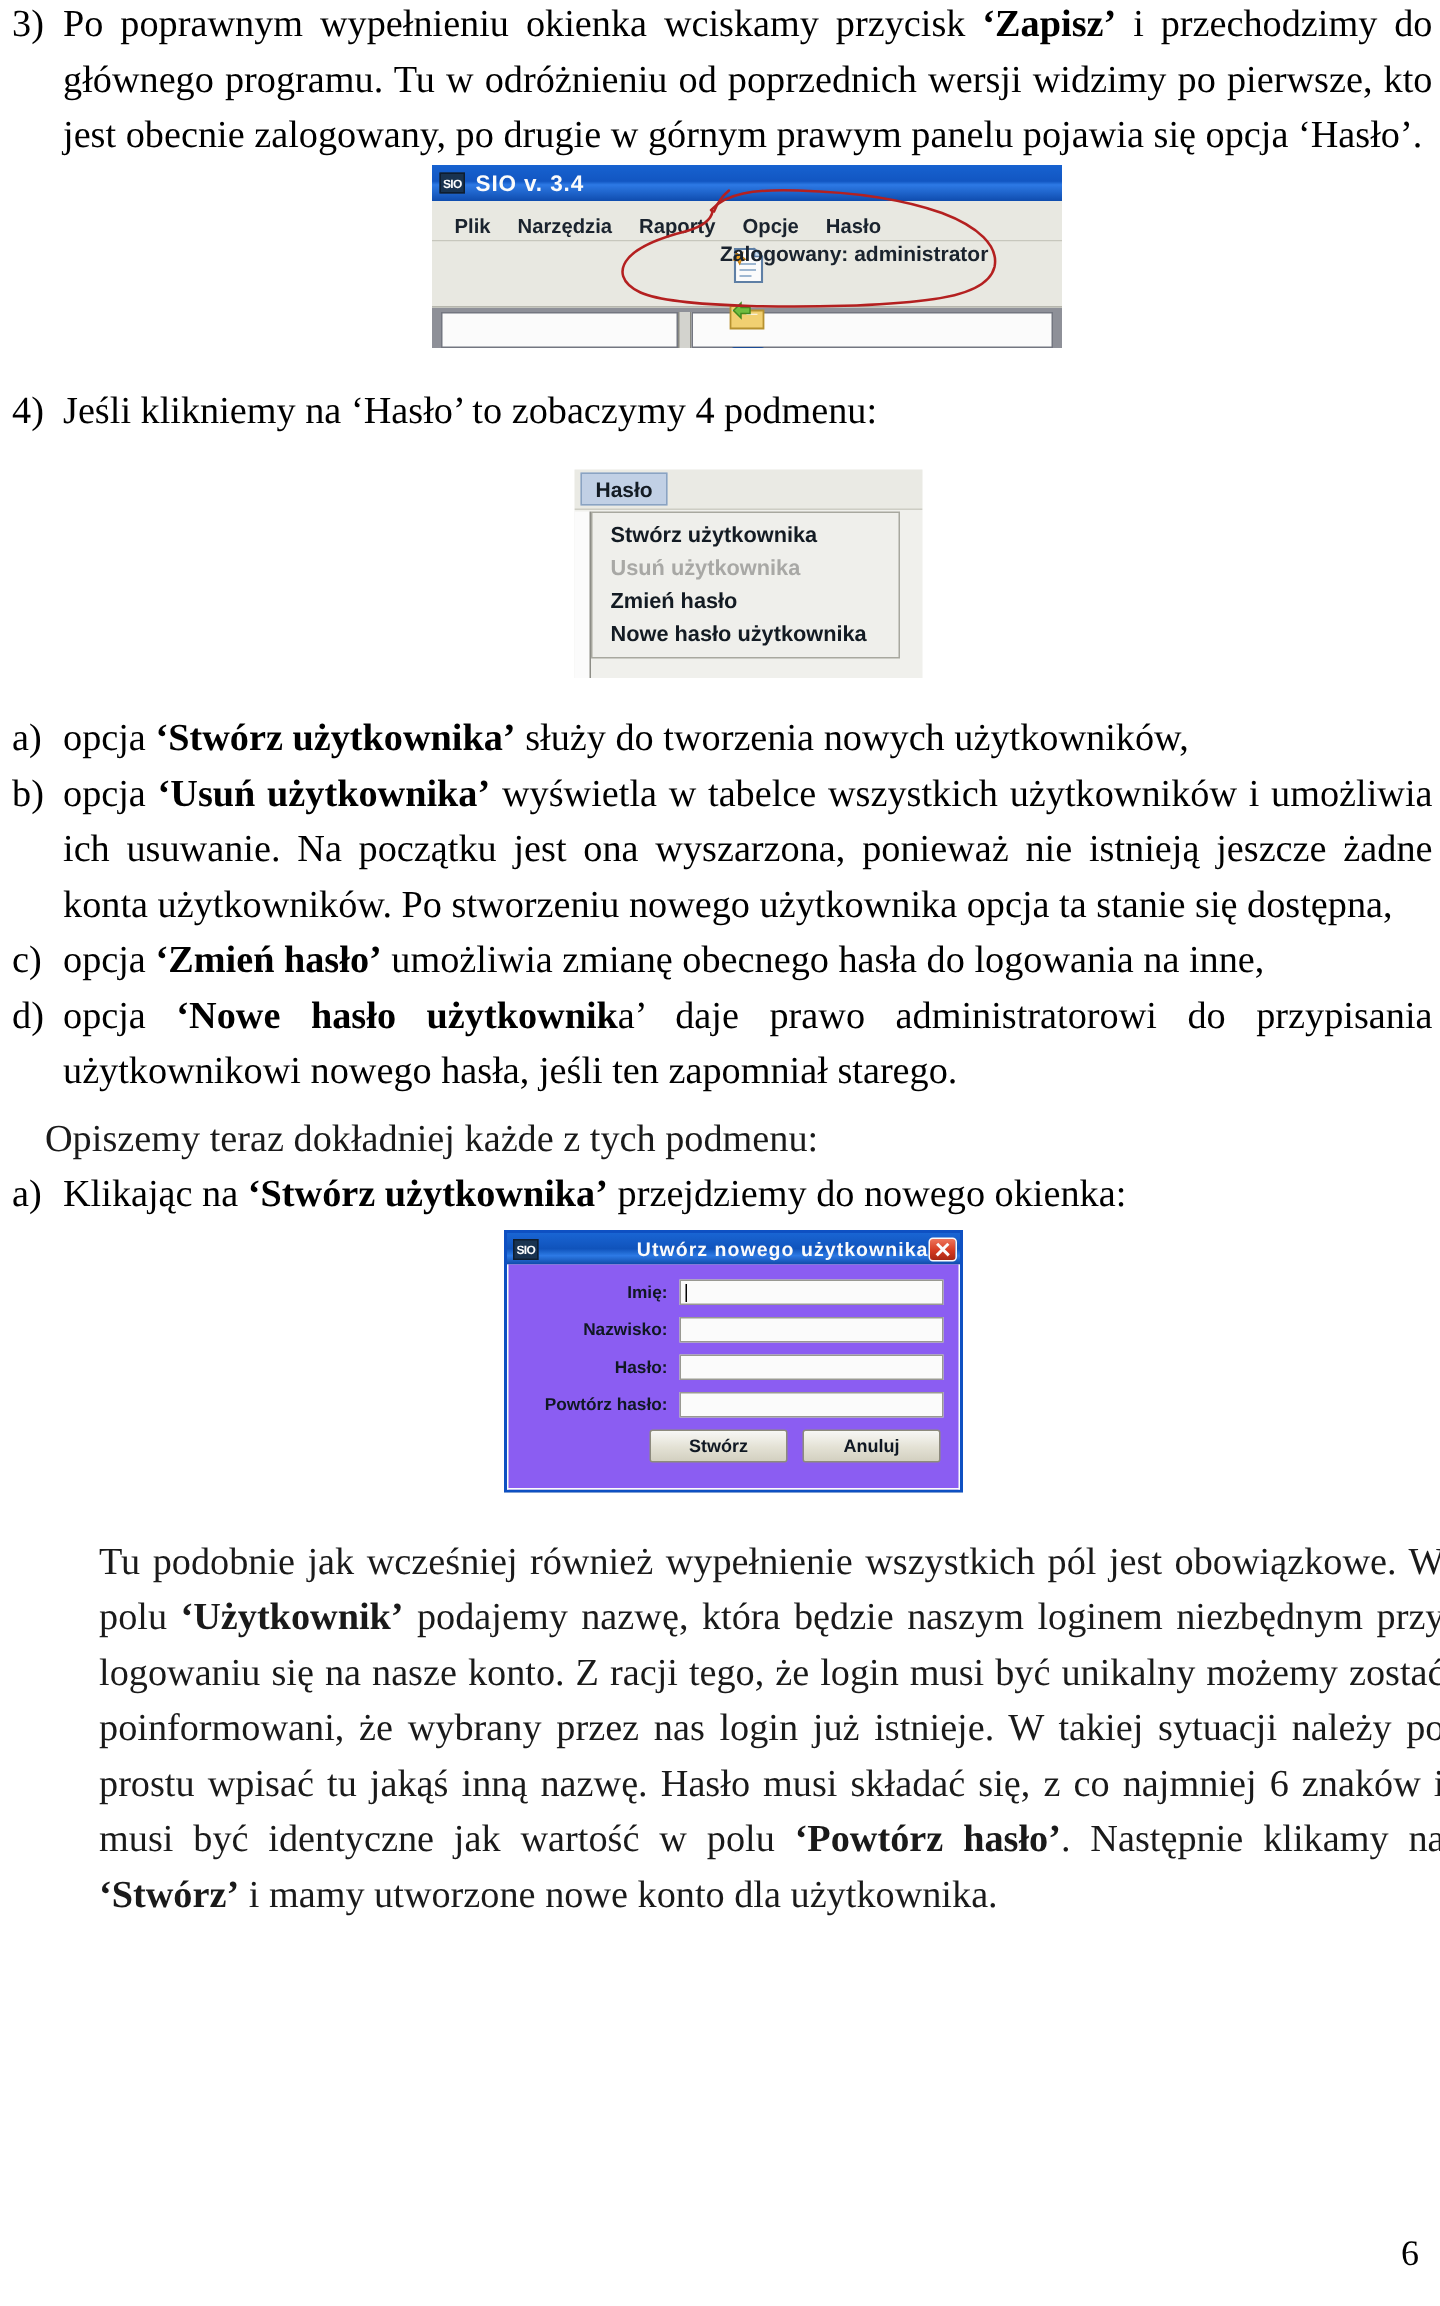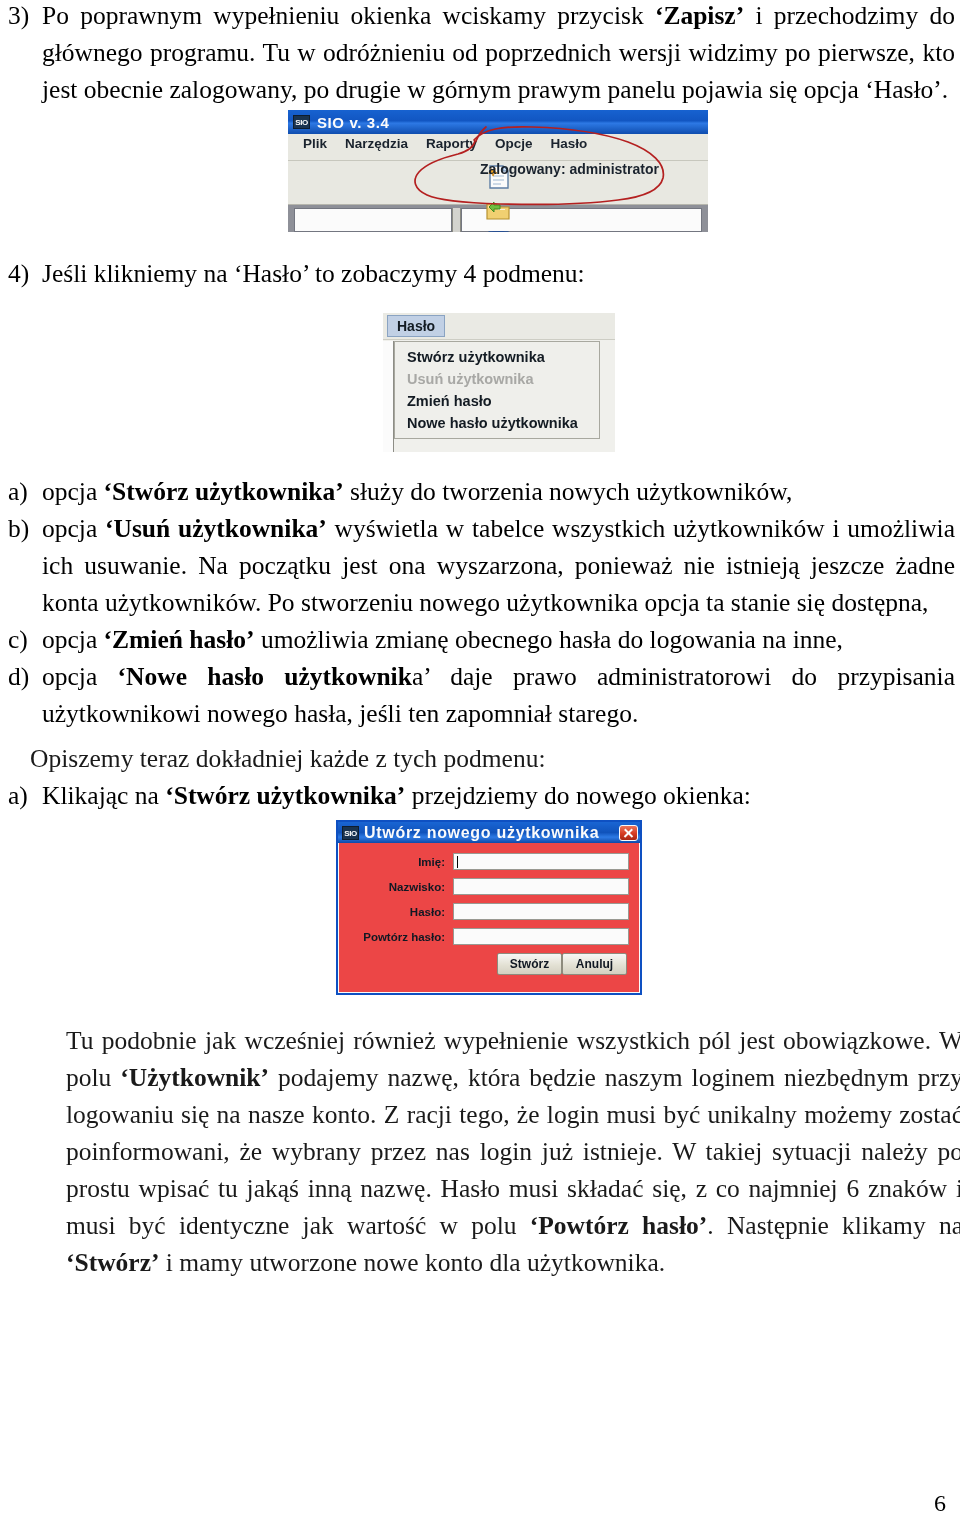--- a/index.html
+++ b/index.html
@@ -101,21 +101,21 @@
     font-weight: bold;
     margin-left: 7px;
     letter-spacing: 0.6px;
     white-space: nowrap;
   }
   #sio-window .menubar {
     height: 27px;
     background: #ebebe4;
     border-bottom: 1px solid #c9c9bf;
     display: flex;
-    align-items: flex-start;
+    align-items: flex-end;
     padding-left: 6px;
     box-sizing: border-box;
   }
   #sio-window .menu-item {
     font-size: 13.5px;
     font-weight: bold;
     color: #17202b;
     padding: 2px 9px;
     white-space: nowrap;
   }
@@ -246,26 +246,27 @@
   #dlg .dtitle {
     height: 21px;
     background: linear-gradient(to bottom, #1664d6 0%, #0d52bd 50%, #2a7ae8 72%, #0b47a9 100%);
     display: flex;
     align-items: center;
     padding: 0 2px 0 4px;
     box-sizing: border-box;
   }
   #dlg .dtitle .t {
     color: #ffffff;
-    font-size: 16px;
+    font-size: 13px;
     font-weight: bold;
     margin-left: 5px;
     letter-spacing: 0.7px;
     white-space: nowrap;
     flex: 1;
+    text-align: right;
   }
   #dlg .closebtn {
     width: 19px; height: 16px;
     background: linear-gradient(to bottom, #f0745a 0%, #d8391e 55%, #a92410 100%);
     border: 1px solid #ffffff;
     border-radius: 3px;
     box-sizing: border-box;
     position: relative;
   }
   #dlg .closebtn::before,
@@ -273,21 +274,21 @@
     content: "";
     position: absolute;
     left: 3px; top: 6.5px;
     width: 11px; height: 2.4px;
     background: #ffffff;
   }
   #dlg .closebtn::before { transform: rotate(45deg); }
   #dlg .closebtn::after  { transform: rotate(-45deg); }
 
   #dlg .dbody {
-    background: #ef4444;
+    background: #8b5cf6;
     padding: 8px 10px 6px 6px;
     box-sizing: border-box;
     height: calc(100% - 21px);
     border: 1px solid #ffffff;
     border-top: none;
   }
   #dlg .frow {
     display: flex;
     align-items: center;
     height: 21px;
@@ -318,31 +319,32 @@
     width: 1px; height: 12px;
     background: #000;
   }
   #dlg .btnrow {
     display: flex;
     justify-content: flex-end;
     margin-top: 6px;
     padding-right: 2px;
   }
   #dlg .dbtn {
-    width: 65px;
+    width: 92px;
     height: 22px;
     background: linear-gradient(to bottom, #fbfbf9 0%, #e6e4d7 55%, #d6d3c2 100%);
     border: 1px solid #8d8b7d;
     border-radius: 2px;
     font-size: 12px;
     font-weight: bold;
     color: #0d1520;
     display: flex;
     align-items: center;
     justify-content: center;
+    margin-left: 10px;
     box-sizing: border-box;
   }
 
   
   .scan { filter: contrast(0.97) brightness(1.0); }
 </style>
 </head>
 <body>
 
 <div class="page">

